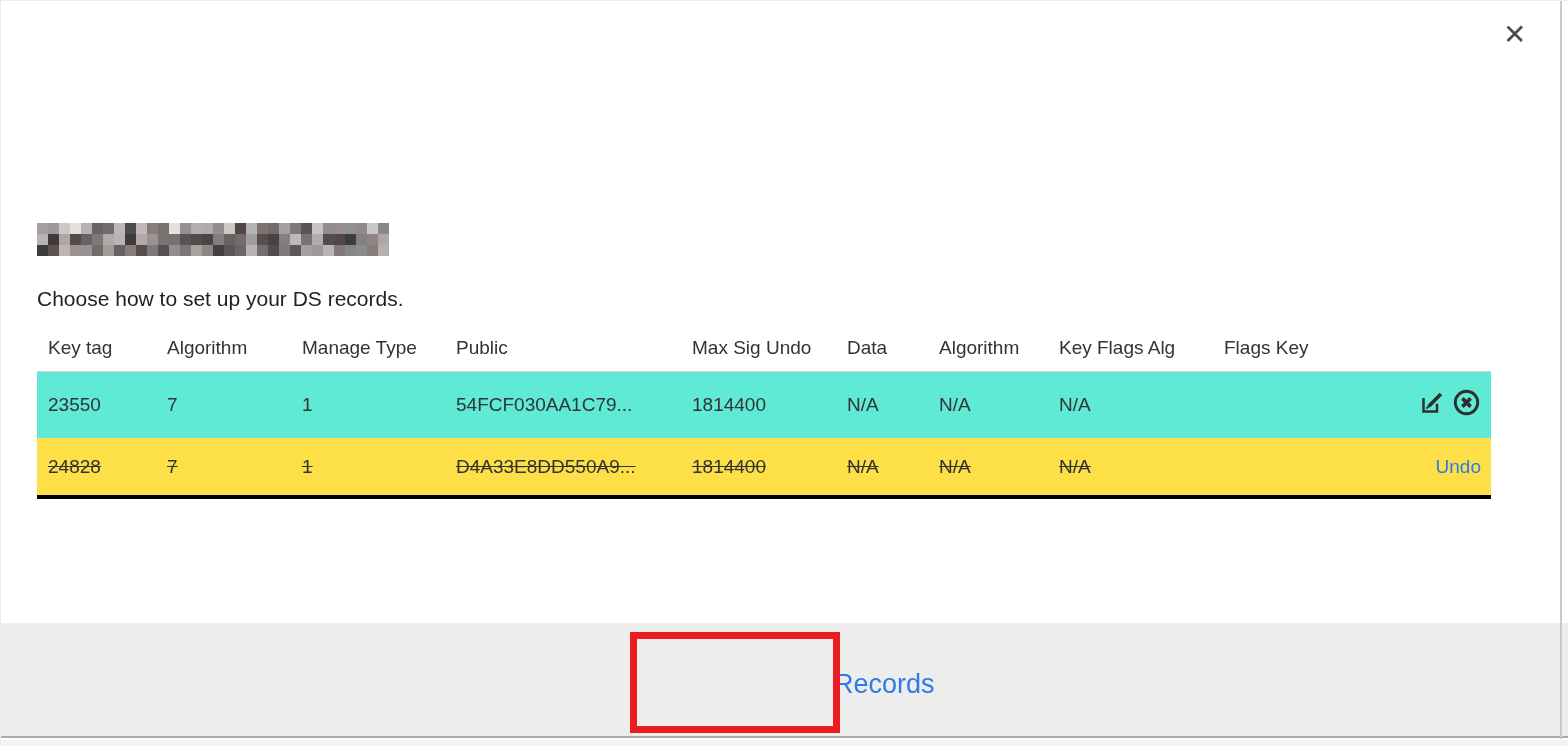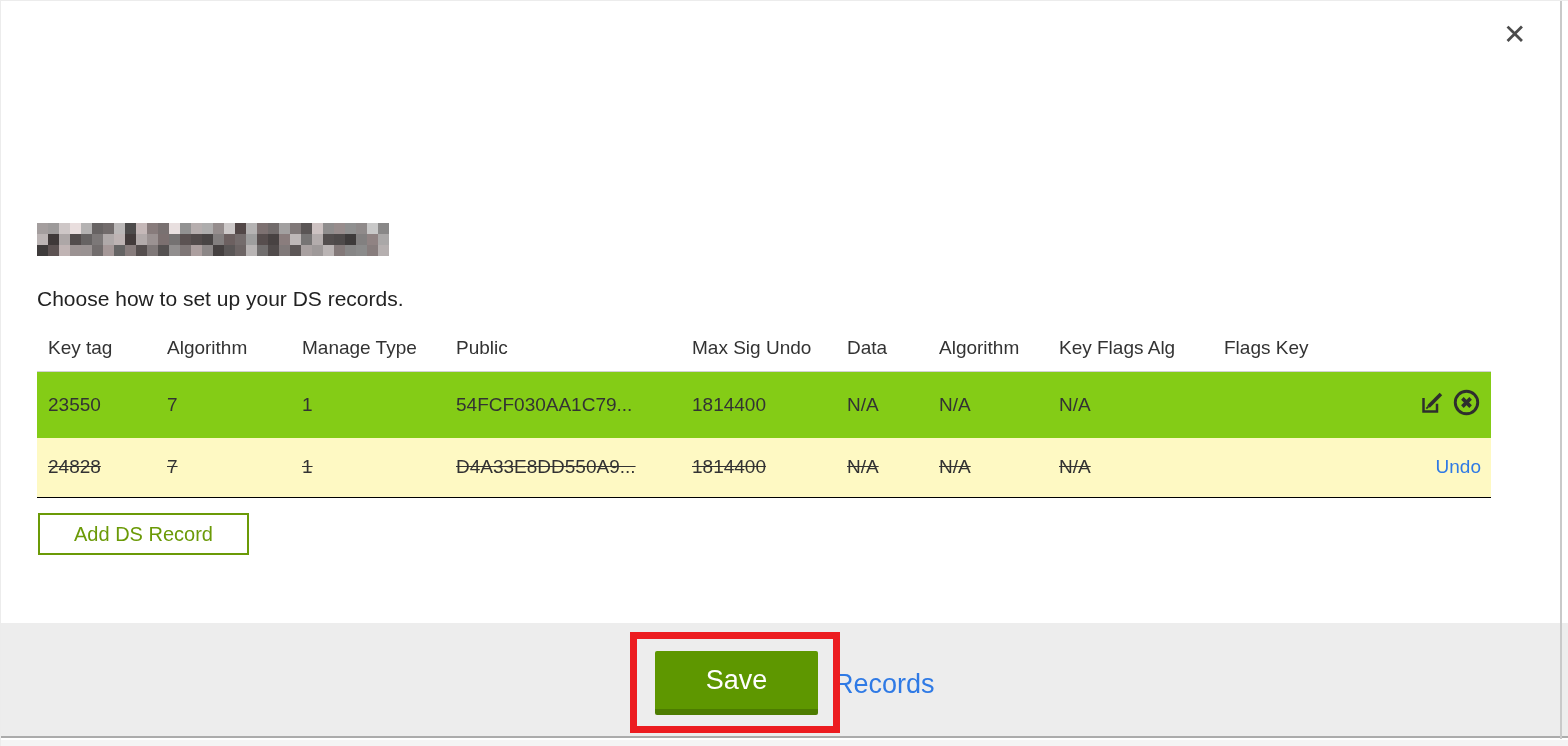--- a/index.html
+++ b/index.html
@@ -41,22 +41,22 @@
   }
   .ds-table th {
     text-align:left; font-weight:normal; color:#333;
     height:40px; padding:0 0 6px 11px; vertical-align:middle;
     border-bottom:1px solid #d2d2d2;
   }
   .ds-table td {
     padding-left:11px; vertical-align:middle;
     overflow:hidden; white-space:nowrap;
   }
-  .row-normal td { background:#84cc16; height:67px; }
-  .row-deleted td { background:#fef9c3; height:59px; border-bottom:1px solid #000000; }
+  .row-normal td { background:#5eead4; height:67px; }
+  .row-deleted td { background:#fde047; height:59px; border-bottom:4px solid #000000; }
   .row-deleted td .strike { text-decoration:line-through; }
   .cell-actions { text-align:right; padding-right:10px !important; }
   .icon-btn { display:inline-block; vertical-align:middle; cursor:pointer; }
   .icon-btn + .icon-btn { margin-left:1px; }
   .undo-link { color:#2f7ae5; font-size:19px; cursor:pointer; text-decoration:none; }
 
   .add-btn {
     position:absolute; top:512px; left:37px;
     width:211px; height:42px;
     background:#ffffff; border:2px solid #6b9a07; color:#6b9a07;
@@ -259,24 +259,22 @@
         <td><span class="strike">N/A</span></td>
         <td><span class="strike">N/A</span></td>
         <td><span class="strike"></span></td>
         <td class="cell-actions">
           <a class="undo-link" href="#">Undo</a>
         </td>
       </tr>
     </tbody>
   </table>
 
-  <button class="add-btn">Add DS Record</button>
 
   <div class="footer"></div>
   <div class="below-footer"></div>
 
-  <button class="save-btn">Save</button>
   <a class="cancel-link" href="#">Records</a>
 
   <div class="annotation-box"></div>
 
   <div class="right-border"></div>
 </div>
 
 </body></html>

